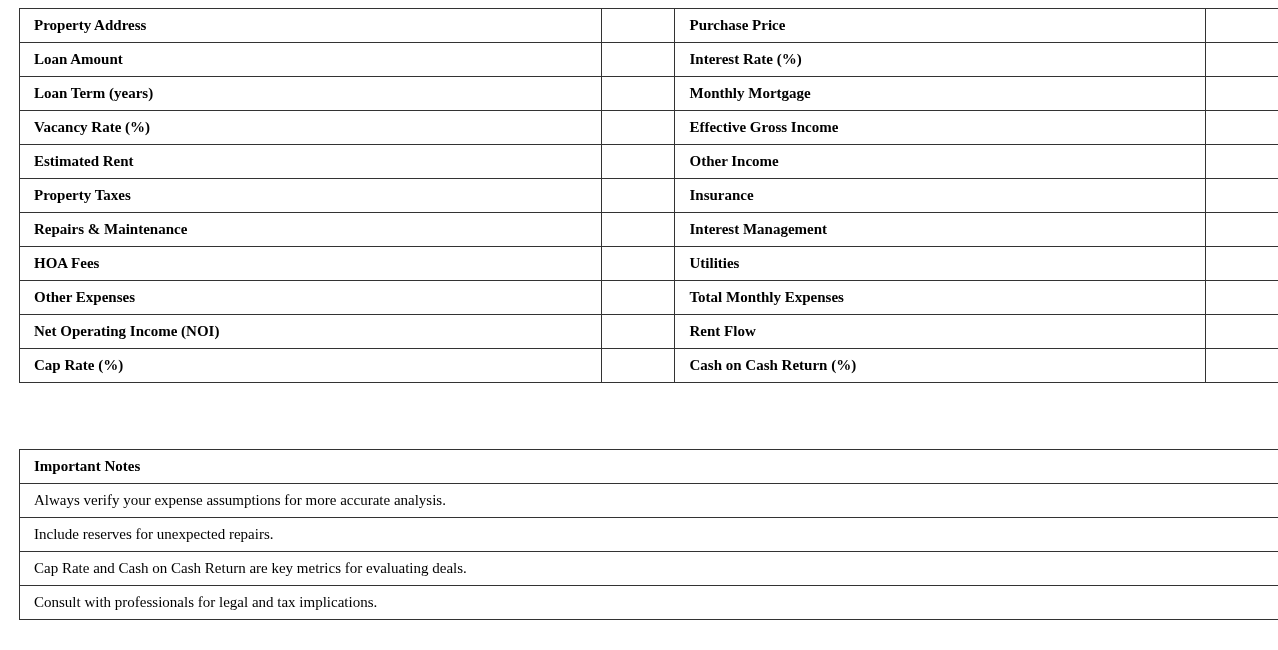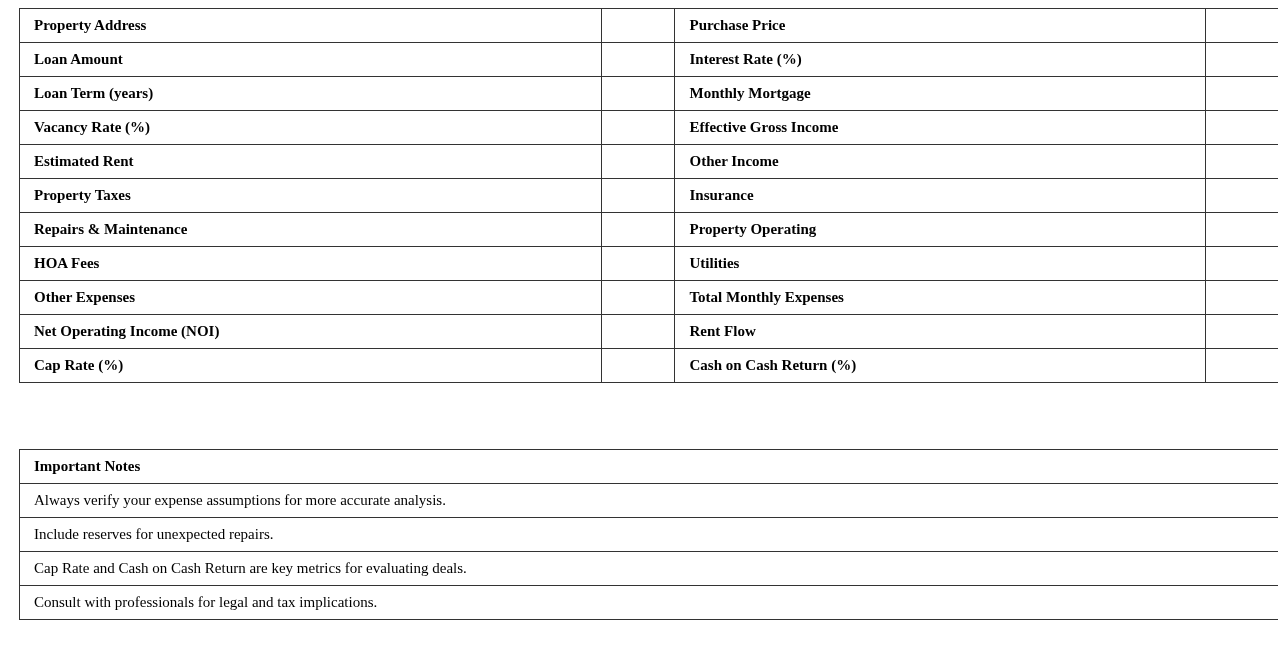--- a/index.html
+++ b/index.html
@@ -60,21 +60,21 @@
       </tr>
       <tr>
         <td class="label">Property Taxes</td>
         <td class="val"><input class="value-input" style=""></td>
         <td class="label">Insurance</td>
         <td class="val"><input class="value-input" style=""></td>
       </tr>
       <tr>
         <td class="label">Repairs &amp; Maintenance</td>
         <td class="val"><input class="value-input" style=""></td>
-        <td class="label">Property Operating</td>
+        <td class="label">Interest Management</td>
         <td class="val"><input class="value-input" style=""></td>
       </tr>
       <tr>
         <td class="label">HOA Fees</td>
         <td class="val"><input class="value-input" style=""></td>
         <td class="label">Utilities</td>
         <td class="val"><input class="value-input" style=""></td>
       </tr>
       <tr>
         <td class="label">Other Expenses</td>

